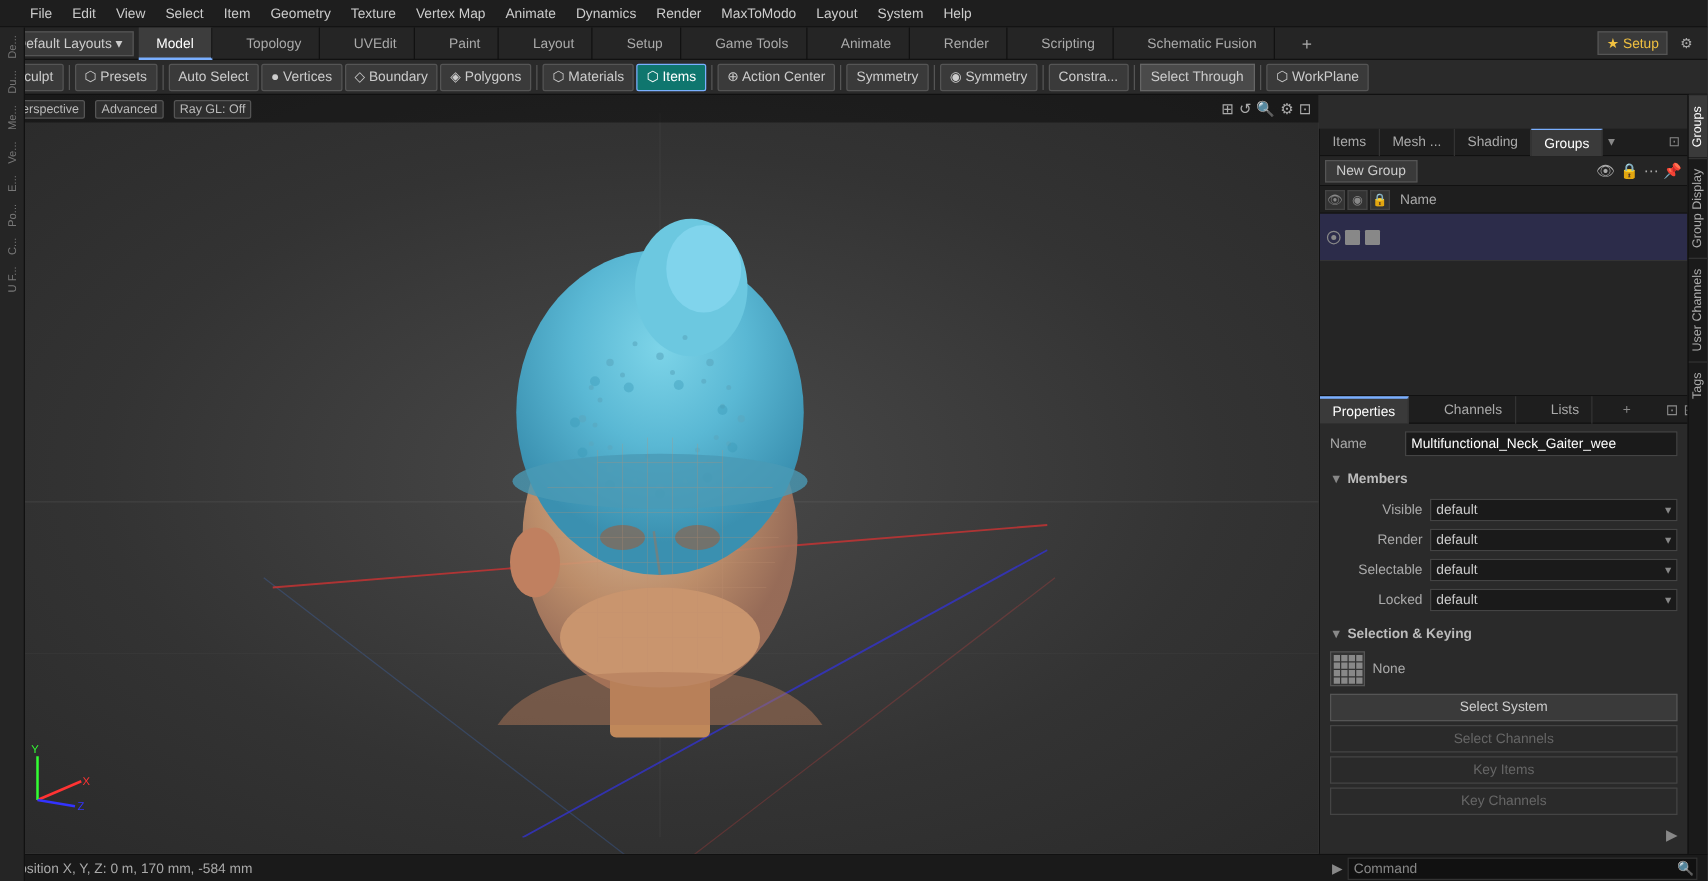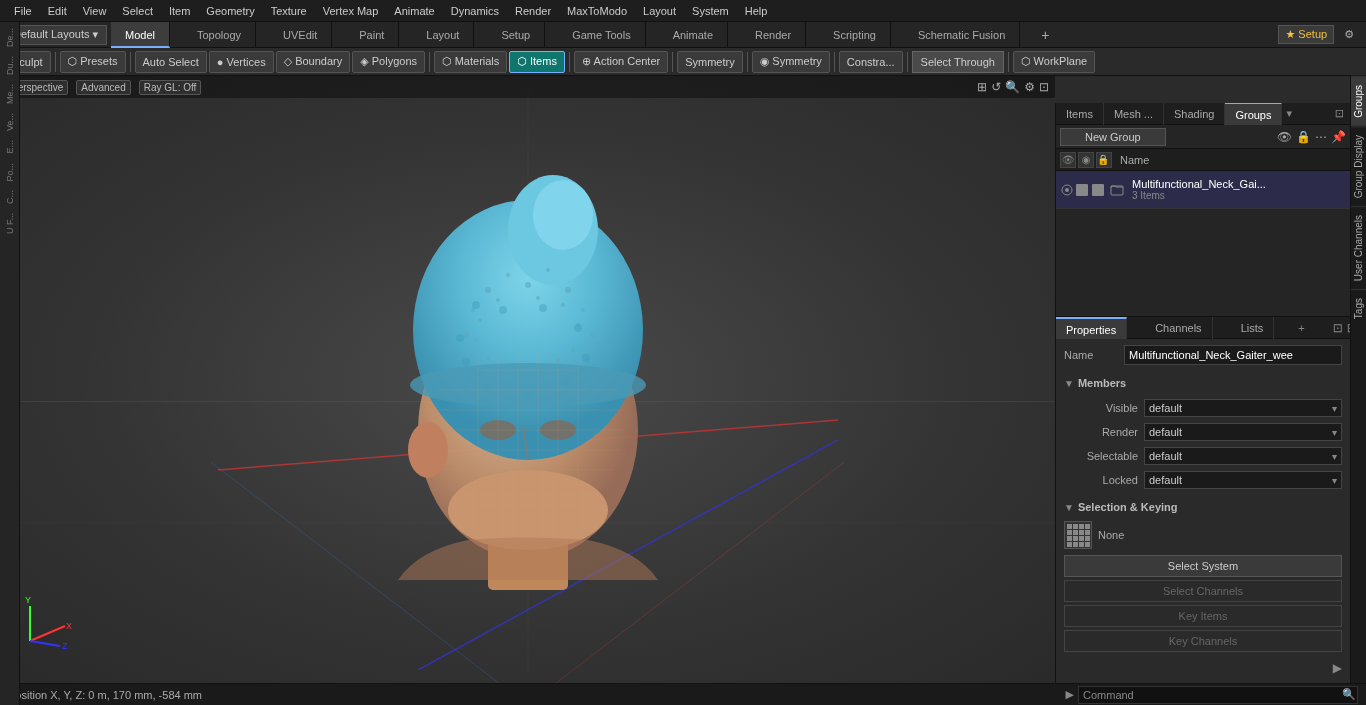--- a/index.html
+++ b/index.html
@@ -1,19 +1,19 @@
 <!DOCTYPE html>
 <html><head>
   <meta charset="utf-8">
   <style>
     * { box-sizing: border-box; margin: 0; padding: 0; }
     body { width: 1366px; height: 705px; overflow: hidden; background: #2b2b2b; font-family: 'Segoe UI', Arial, sans-serif; font-size: 11px; color: #ccc; }
 
     
-    #menu-bar { display: flex; align-items: center; background: #1e1e1e; height: 22px; padding: 0 6px; border-bottom: 1px solid #111; }
+    #menu-bar { display: flex; align-items: center; background: #1e1e1e; height: 22px; padding: 0 16px; border-bottom: 1px solid #111; }
     .menu-item { padding: 2px 8px; cursor: pointer; color: #ccc; font-size: 11px; }
 
     
     #layout-bar { display: flex; align-items: center; background: #252525; height: 26px; border-bottom: 1px solid #111; }
     .layout-dropdown { display: flex; align-items: center; padding: 2px 8px; background: #3a3a3a; border: 1px solid #555; color: #ccc; font-size: 11px; cursor: pointer; height: 20px; margin: 3px 4px; }
     .layout-tabs { display: flex; flex: 1; gap: 13px; }
     .ltab { padding: 2px 14px; height: 26px; line-height: 22px; cursor: pointer; color: #aaa; font-size: 11px; border-right: 1px solid #111; }
     .ltab.active { background: #3d3d3d; color: #fff; border-bottom: 2px solid #7aafff; }
     .ltab-add { padding: 2px 8px; color: #aaa; cursor: pointer; font-size: 14px; line-height: 22px; }
     .layout-right { display: flex; align-items: center; gap: 4px; padding-right: 6px; }
@@ -54,21 +54,21 @@
     
     #panel-tabs { display: flex; align-items: center; background: #1e1e1e; height: 22px; border-bottom: 1px solid #111; }
     .ptab { padding: 2px 10px; cursor: pointer; color: #aaa; font-size: 11px; border-right: 1px solid #333; height: 22px; line-height: 18px; }
     .ptab.active { background: #3a3a3a; color: #fff; border-top: 1px solid #7aafff; }
     .ptab-expand { margin-left: auto; padding: 0 6px; cursor: pointer; color: #888; }
     .ptab-dropdown { padding: 0 4px; cursor: pointer; color: #888; }
 
     
     #groups-panel { flex: 1; display: flex; flex-direction: column; overflow: hidden; }
     .groups-toolbar { display: flex; align-items: center; height: 24px; background: #252525; border-bottom: 1px solid #111; padding: 0 4px; }
-    .ng-btn { background: #3a3a3a; border: 1px solid #555; color: #ccc; padding: 2px 24px; font-size: 11px; cursor: pointer; height: 18px; display: flex; align-items: center; }
+    .ng-btn { background: #3a3a3a; border: 1px solid #555; color: #ccc; padding: 2px 8px; font-size: 11px; cursor: pointer; height: 18px; display: flex; align-items: center; }
     .groups-icons { display: flex; gap: 4px; margin-left: auto; }
     .gi-icon { color: #aaa; font-size: 12px; cursor: pointer; }
 
     
     .groups-list-header { display: flex; align-items: center; height: 22px; background: #1e1e1e; border-bottom: 1px solid #111; padding: 0 4px; }
     .glh-icons { display: flex; gap: 2px; }
     .glh-icon { width: 16px; height: 16px; display: flex; align-items: center; justify-content: center; color: #888; font-size: 10px; cursor: pointer; border: 1px solid #444; background: #333; }
     .glh-label { margin-left: 8px; color: #aaa; font-size: 11px; }
 
     
@@ -411,30 +411,20 @@
         <div class="group-row-icons">
           <div class="gr-icon">
             <svg width="12" height="12" viewBox="0 0 12 12">
                 <circle cx="6" cy="6" r="5" fill="none" stroke="#888" stroke-width="1"></circle>
                 <circle cx="6" cy="6" r="2" fill="#888"></circle>
               </svg>
           </div>
           <div class="gr-check" style="width:12px;height:12px;background:#888;"></div>
           <div class="gr-check" style="width:12px;height:12px;background:#888;margin-left:2px;"></div>
         </div>
-        <div style="margin-left:6px;display:flex;align-items:center;gap:4px;">
-          <svg width="14" height="14" viewBox="0 0 14 14">
-            <rect x="1" y="3" width="12" height="9" rx="1" fill="none" stroke="#888" stroke-width="1"></rect>
-            <path d="M1 5 L1 4 Q1 3 2 3 L5 3 L6 4 L13 4" fill="none" stroke="#888" stroke-width="1"></path>
-          </svg>
-          <div class="group-row-name">
-            <div class="grn-main">Multifunctional_Neck_Gai...</div>
-            <div class="grn-sub">3 Items</div>
-          </div>
-        </div>
       </div>
 
       <div style="flex:1;background:#252525;"></div>
     </div>
 
     <div id="properties-panel">
 
       <div class="prop-tabs">
         <div class="prop-tab active">Properties</div>
         <div class="prop-tab">Channels</div>

